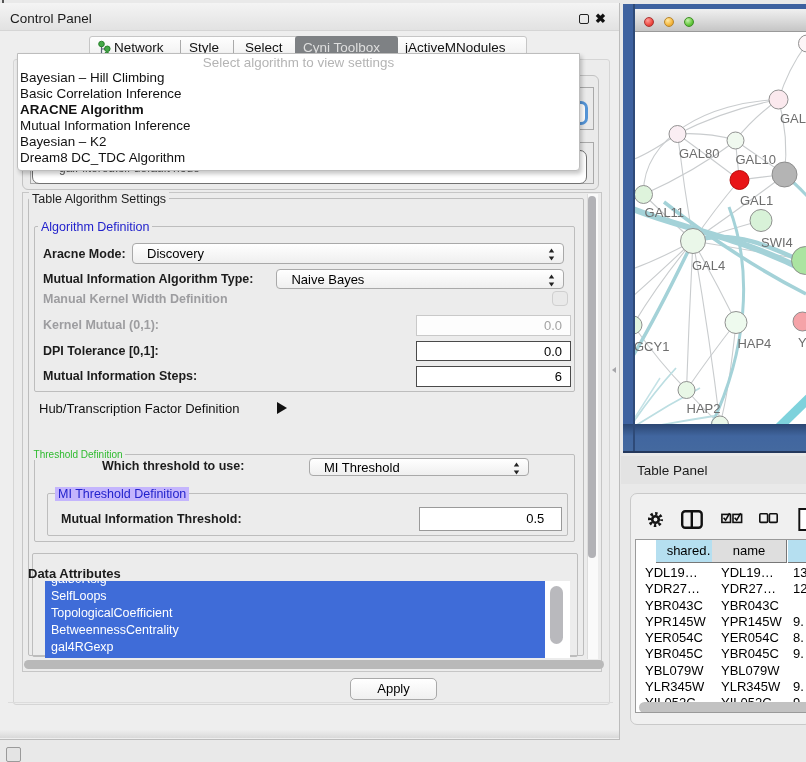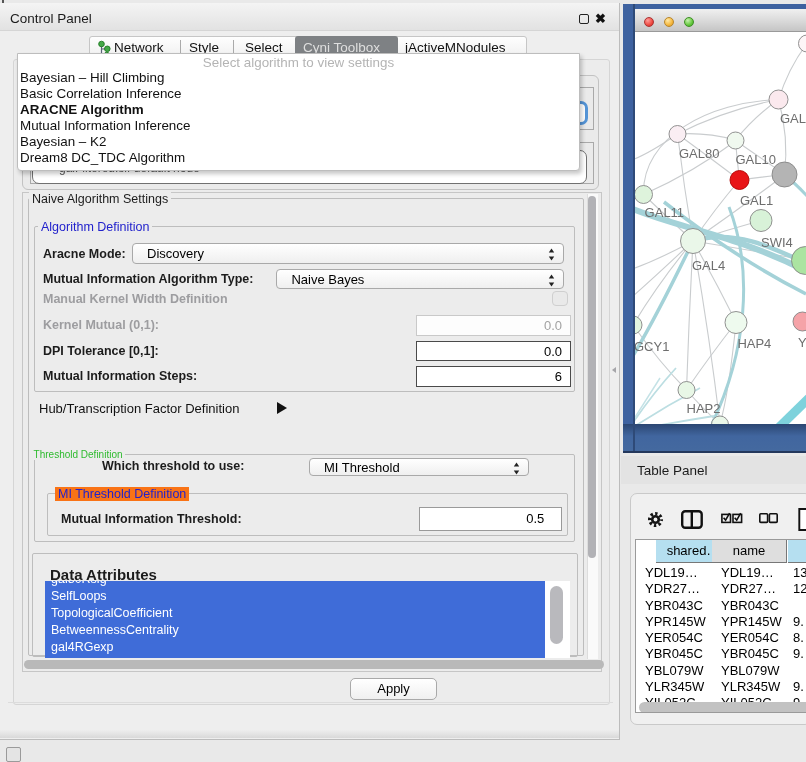--- a/index.html
+++ b/index.html
@@ -47,21 +47,21 @@
     <div class="abs" style="left:16px;top:27px;width:564px;height:43px;border:1px solid #a9a9a9;"></div>
     <div class="abs" style="left:186px;top:41px;width:388px;height:24px;border:3px solid #5494d6;border-radius:7px;background:#fff;"></div>
     <div class="abs" style="left:16px;top:82px;width:564px;height:42px;border:1px solid #a9a9a9;"></div>
     <div class="abs" style="left:18px;top:90px;width:555px;height:34px;background:#fff;border:1.5px solid #707070;border-radius:7px;overflow:hidden;">
       <div class="abs" style="left:26px;top:9.5px;font-size:12px;color:#555;">galFiltered.sif default node</div>
     </div>
 
     <div class="abs" style="left:8px;top:132px;width:580px;height:480px;background:#ececec;border:1px solid #c6c6c6;"></div>
 
     <div class="abs" style="left:14px;top:138px;width:556px;height:458px;border:1px solid #bdbdbd;border-radius:2px;"></div>
-    <div class="abs" style="left:15px;top:131.5px;background:#ececec;padding:0 3px;font-size:12.5px;color:#1c1c1c;">Naive Algorithm Settings</div>
+    <div class="abs" style="left:15px;top:131.5px;background:#ececec;padding:0 3px;font-size:12.5px;color:#1c1c1c;">Table Algorithm Settings</div>
 
     <div class="abs" style="left:19.5px;top:166px;width:541px;height:166px;border:1px solid #bdbdbd;border-radius:2px;"></div>
     <div class="abs" style="left:24px;top:159.5px;background:#ececec;padding:0 3px;font-size:12.5px;color:#2222cc;">Algorithm Definition</div>
 
     <div class="abs lbl" style="left:29px;top:186.5px;">Aracne Mode:</div>
     <div class="combo abs" style="left:118px;top:183px;width:432px;height:21px;">
         <span>Discovery</span>
       <svg class="abs" style="right:8px;top:4px;" width="7" height="13" viewBox="0 0 7 13">
           <path d="M3.5 0.5 L6.2 4.6 L0.8 4.6 Z" fill="#222"></path>
           <path d="M3.5 12.5 L6.2 8.4 L0.8 8.4 Z" fill="#222"></path>
@@ -92,26 +92,26 @@
     <div class="abs lbl" style="left:88px;top:399px;">Which threshold to use:</div>
     <div class="combo abs" style="left:295px;top:397.5px;width:219.5px;height:18px;">
         <span style="top:1px;">MI Threshold</span>
       <svg class="abs" style="right:8px;top:3px;" width="7" height="13" viewBox="0 0 7 13">
           <path d="M3.5 0.5 L6.2 4.6 L0.8 4.6 Z" fill="#222"></path>
           <path d="M3.5 12.5 L6.2 8.4 L0.8 8.4 Z" fill="#222"></path>
         </svg>
       </div>
 
     <div class="abs" style="left:33px;top:433px;width:521px;height:42.5px;border:1px solid #bdbdbd;border-radius:2px;"></div>
-    <div class="abs" style="left:41px;top:426.5px;background:#f97316;padding:0 3px;font-size:12.5px;color:#2222cc;">MI Threshold Definition</div>
+    <div class="abs" style="left:41px;top:426.5px;background:#c4b5fd;padding:0 3px;font-size:12.5px;color:#2222cc;">MI Threshold Definition</div>
     <div class="abs lbl" style="left:47px;top:452px;">Mutual Information Threshold:</div>
     <div class="abs fld" style="left:404.8px;top:446.5px;width:143.5px;height:24px;border-color:#9a9a9a;line-height:22px;padding-right:17px;">0.5</div>
 
     <div class="abs" style="left:18px;top:493px;width:546px;height:104px;border:1px solid #bdbdbd;border-radius:2px;"></div>
-    <div class="abs lbl" style="left:36px;top:506px;font-size:15px;">Data Attributes</div>
+    <div class="abs lbl" style="left:14px;top:506px;font-size:13px;">Data Attributes</div>
     <div class="abs" style="left:31px;top:520.5px;width:525px;height:77px;background:#fff;overflow:hidden;">
       <div class="abs" style="left:0;top:0;width:500px;height:77px;background:#3f6cd8;"></div>
       <div class="abs" style="left:6px;top:-10px;font-size:12.5px;color:#fff;line-height:17px;">gal80Rsig<br>SelfLoops<br>TopologicalCoefficient<br>BetweennessCentrality<br>gal4RGexp</div>
       <div class="abs" style="left:505px;top:5.4px;width:13px;height:58px;background:#b9b9bd;border-radius:7px;"></div>
     </div>
 
     <div class="abs" style="left:572.5px;top:134px;width:11px;height:465px;background:#fafafa;border-left:1px solid #ddd;"></div>
     <div class="abs" style="left:574px;top:136px;width:8px;height:362px;background:#b2b2b6;border-radius:5px;"></div>
     <div class="abs" style="left:10px;top:600px;width:580px;height:9px;background:#b9b9b9;border-radius:5px;"></div>
 

